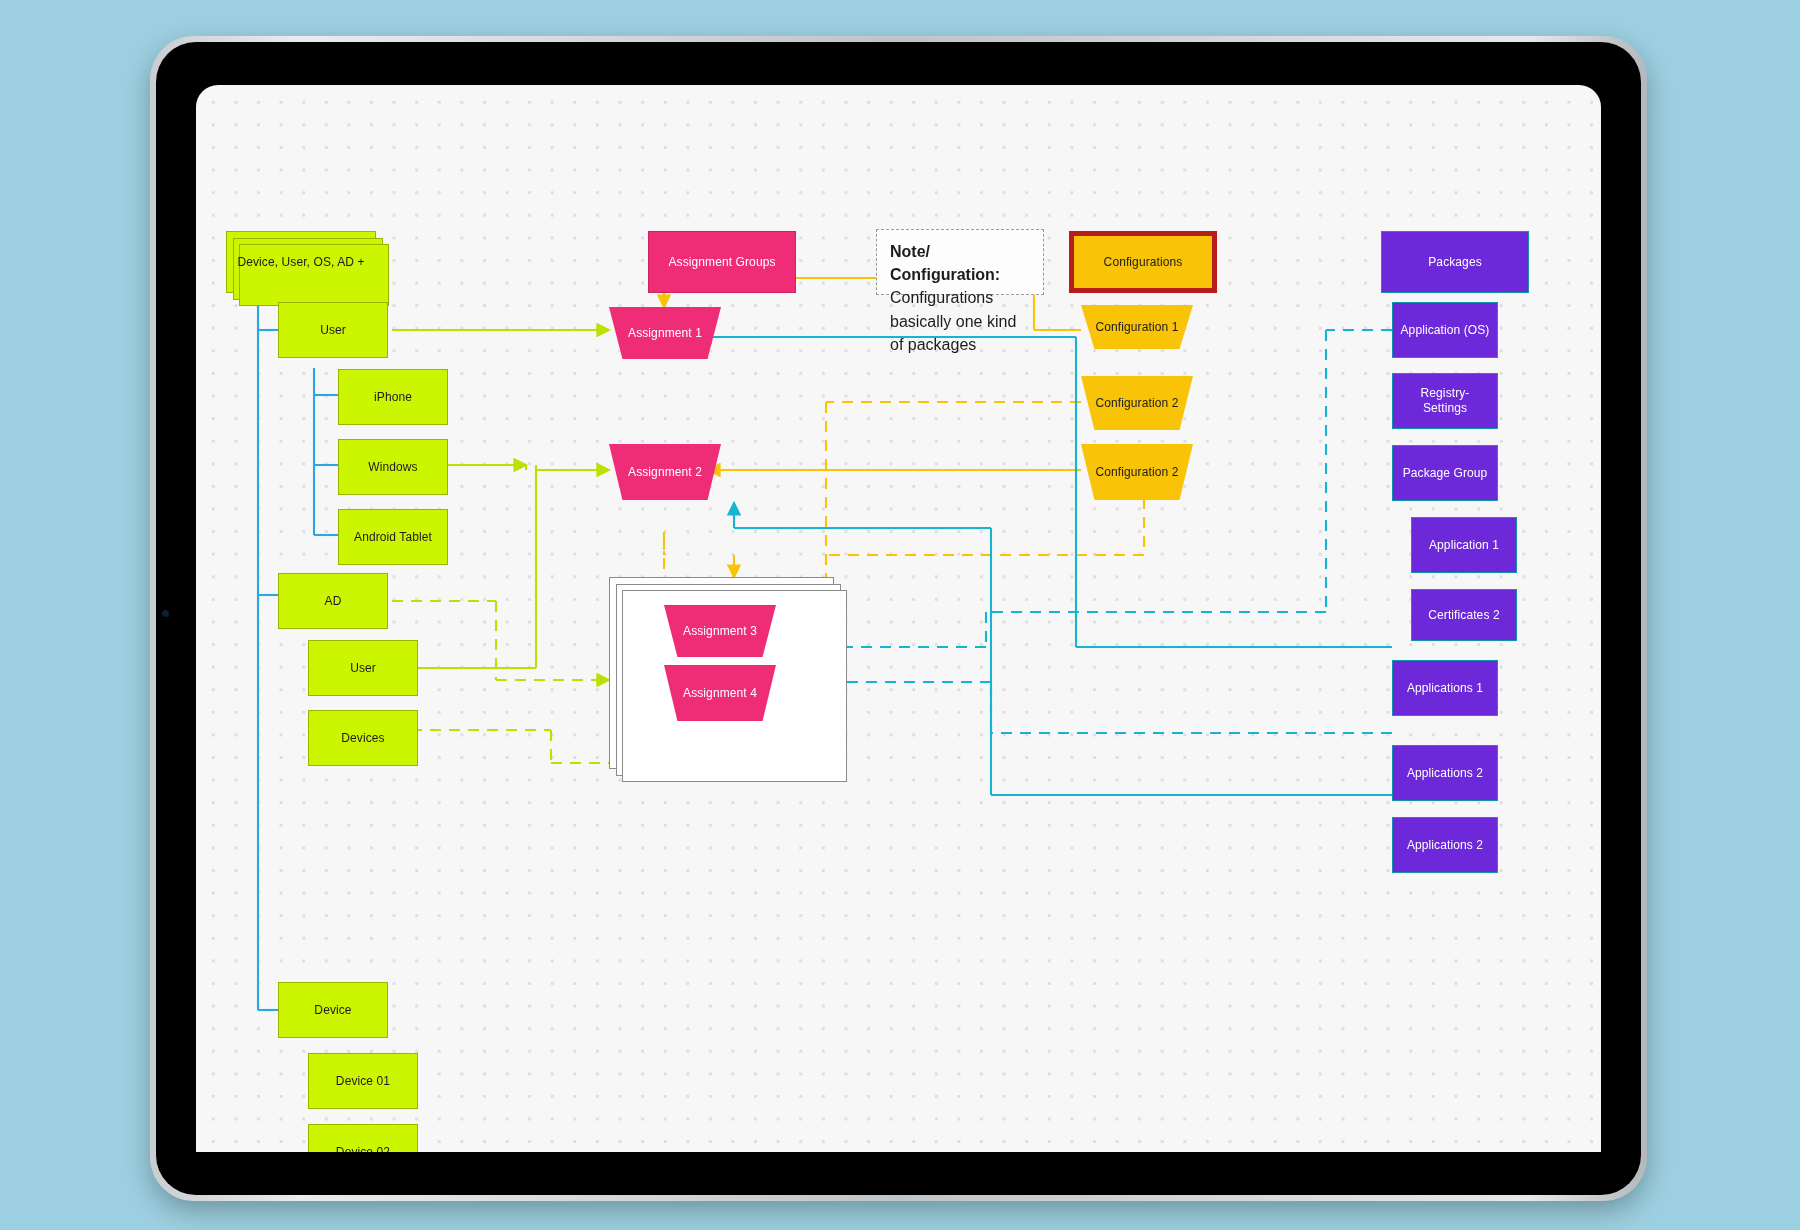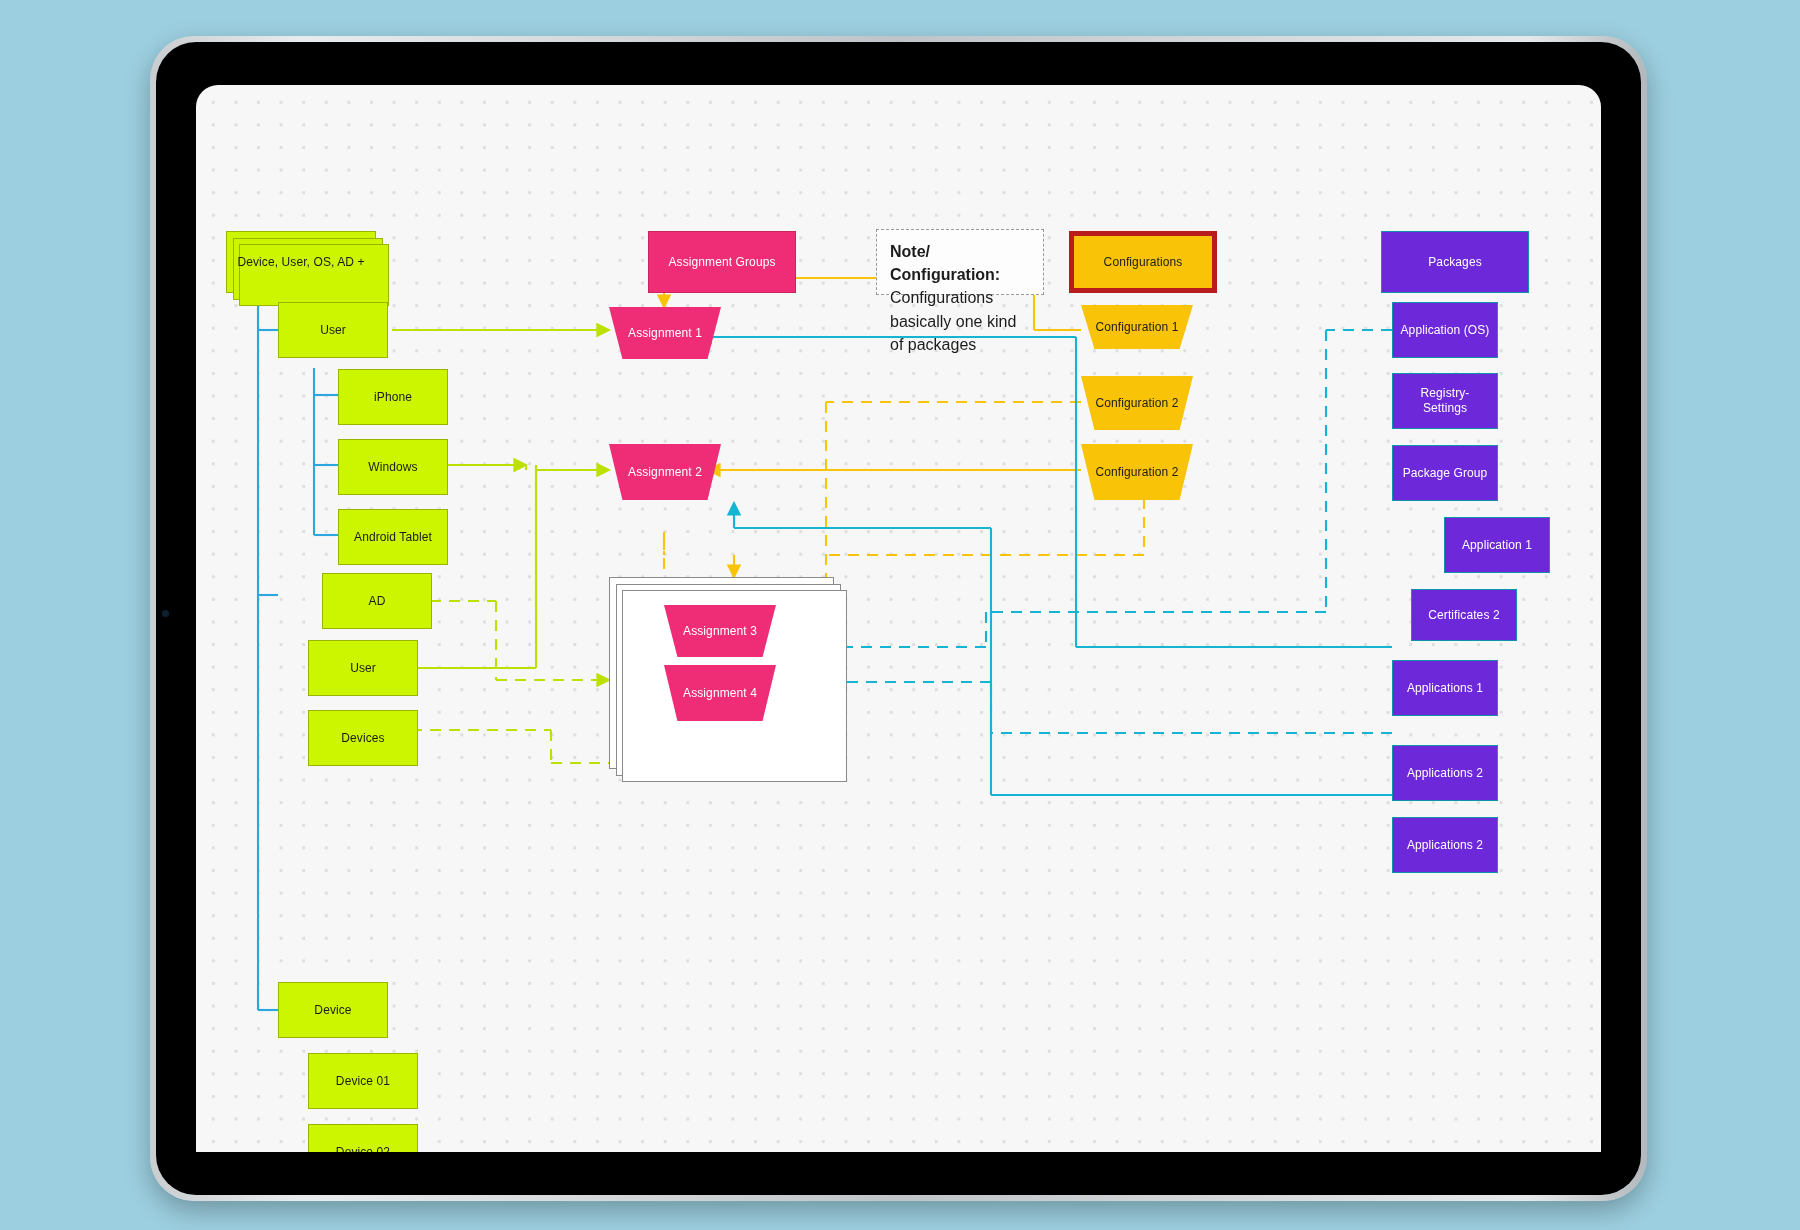--- a/index.html
+++ b/index.html
@@ -249,21 +249,21 @@
     </div>
 
     <div class="node green" style="left:142px; top:354px; width:110px; height:56px;">
       <span>Windows</span>
     </div>
 
     <div class="node green" style="left:142px; top:424px; width:110px; height:56px;">
       <span>Android Tablet</span>
     </div>
 
-    <div class="node green stack2" style="left:82px; top:488px; width:110px; height:56px;margin-left:44px;">
+    <div class="node green stack2" style="left:82px; top:488px; width:110px; height:56px;">
       <span>AD</span>
     </div>
 
     <div class="node green stack2" style="left:112px; top:555px; width:110px; height:56px;">
       <span>User</span>
     </div>
 
     <div class="node green stack2" style="left:112px; top:625px; width:110px; height:56px;">
       <span>Devices</span>
     </div>
@@ -316,21 +316,21 @@
     </div>
 
     <div class="node cyan" style="left:1196px; top:288px; width:106px; height:56px;">
       <span>Registry-Settings</span>
     </div>
 
     <div class="node cyan stack2" style="left:1196px; top:360px; width:106px; height:56px;">
       <span>Package Group</span>
     </div>
 
-    <div class="node cyan" style="left:1215px; top:432px; width:106px; height:56px;margin-left:33px;">
+    <div class="node cyan" style="left:1215px; top:432px; width:106px; height:56px;">
       <span>Application 1</span>
     </div>
 
     <div class="node cyan" style="left:1215px; top:504px; width:106px; height:52px;">
       <span>Certificates 2</span>
     </div>
 
     <div class="node cyan" style="left:1196px; top:575px; width:106px; height:56px;">
       <span>Applications 1</span>
     </div>

